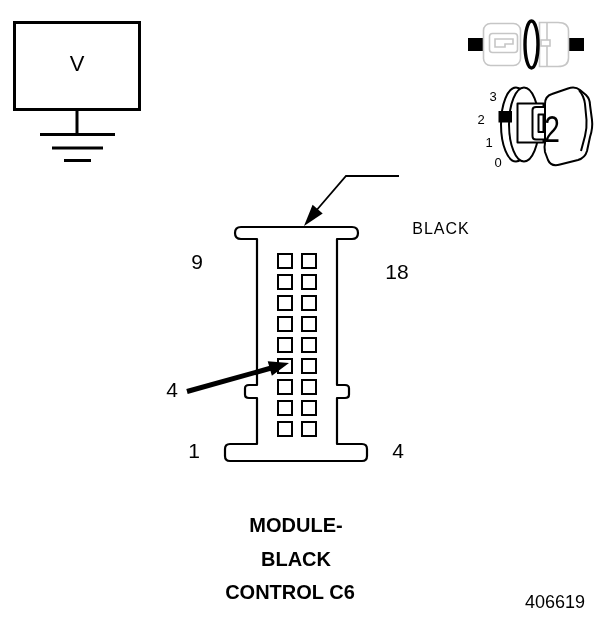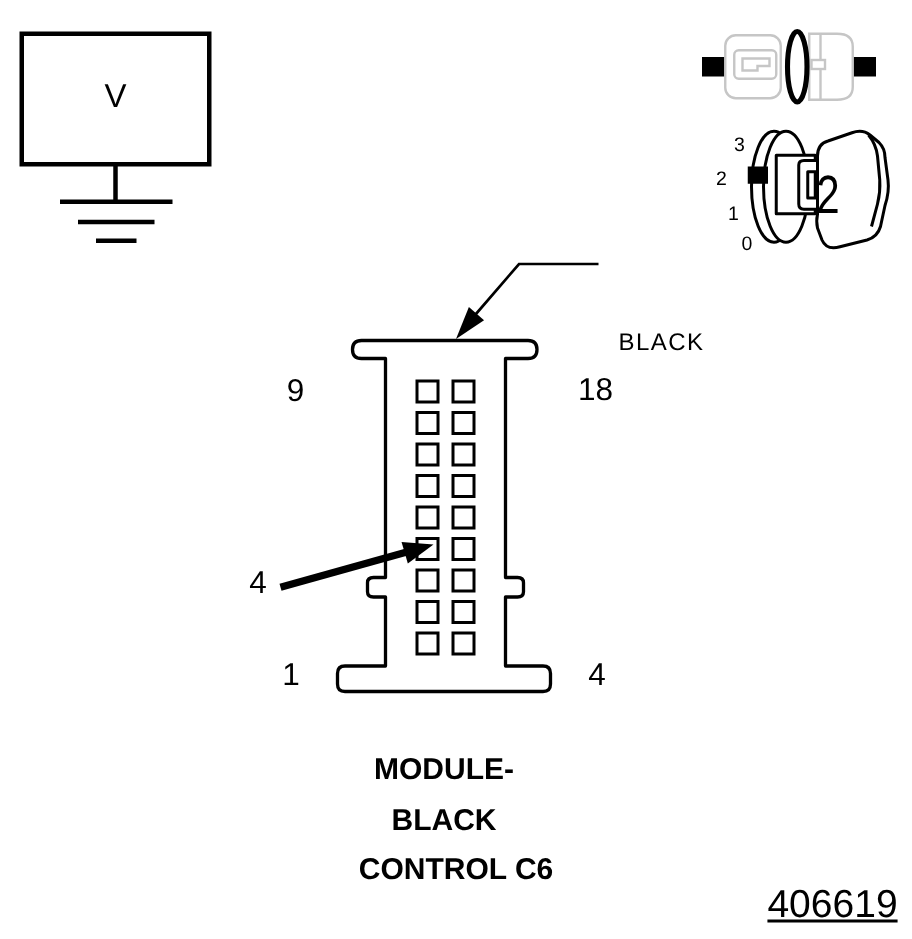--- a/index.html
+++ b/index.html
@@ -7,22 +7,22 @@
     position:relative;width:608px;height:626px;background:#ffffff;
     font-family:"Liberation Sans", sans-serif;color:#000;overflow:hidden;
   }
   .stage svg{position:absolute;left:0;top:0;}
   .lbl{position:absolute;transform:translate(-50%,-50%);white-space:nowrap;line-height:1;}
   .pin-num{font-size:21px;}
   .dial-num{font-size:13px;}
   .wire-color{font-size:16px;letter-spacing:1px;margin-top:48px;}
   .volt{font-size:22px;}
   .big-terminal{font-size:36px;transform:translate(-50%,-50%) scaleX(0.78);}
-  .cap{font-size:20px;font-weight:bold;}
-  .fig{font-size:26px;text-decoration:underline;}
+  .cap{font-size:20px;font-weight:bold;margin-top:12px;}
+  .fig{font-size:18px;}
 </style>
 </head>
 <body>
 
 <div class="stage">
 
   <svg width="608" height="626" viewBox="0 0 608 626">
 
     <g>
       <rect x="14.5" y="22.5" width="125" height="87" fill="#fff" stroke="#000" stroke-width="3"></rect>
@@ -107,23 +107,23 @@
 
   <div class="lbl dial-num" style="left:493px;top:96px;">3</div>
   <div class="lbl dial-num" style="left:481px;top:119px;">2</div>
   <div class="lbl dial-num" style="left:489px;top:142px;">1</div>
   <div class="lbl dial-num" style="left:498px;top:162px;">0</div>
   <div class="lbl big-terminal" style="left:552px;top:130px;">2</div>
 
   <div class="lbl wire-color" style="left:441px;top:181px;">BLACK</div>
 
   <div class="lbl pin-num" style="left:197px;top:261px;">9</div>
-  <div class="lbl pin-num" style="left:397px;top:260px;">18</div>
+  <div class="lbl pin-num" style="left:397px;top:271px;">18</div>
   <div class="lbl pin-num" style="left:194px;top:450px;">1</div>
   <div class="lbl pin-num" style="left:398px;top:450px;">4</div>
   <div class="lbl pin-num" style="left:172px;top:389px;">4</div>
 
   <div class="lbl cap" style="left:296px;top:513px;">MODULE-</div>
   <div class="lbl cap" style="left:296px;top:547px;">BLACK</div>
-  <div class="lbl cap" style="left:304px;top:580px;">CONTROL C6</div>
+  <div class="lbl cap" style="left:290px;top:580px;">CONTROL C6</div>
 
   <div class="lbl fig" style="left:555px;top:602px;">406619</div>
 </div>
 
 </body></html>

